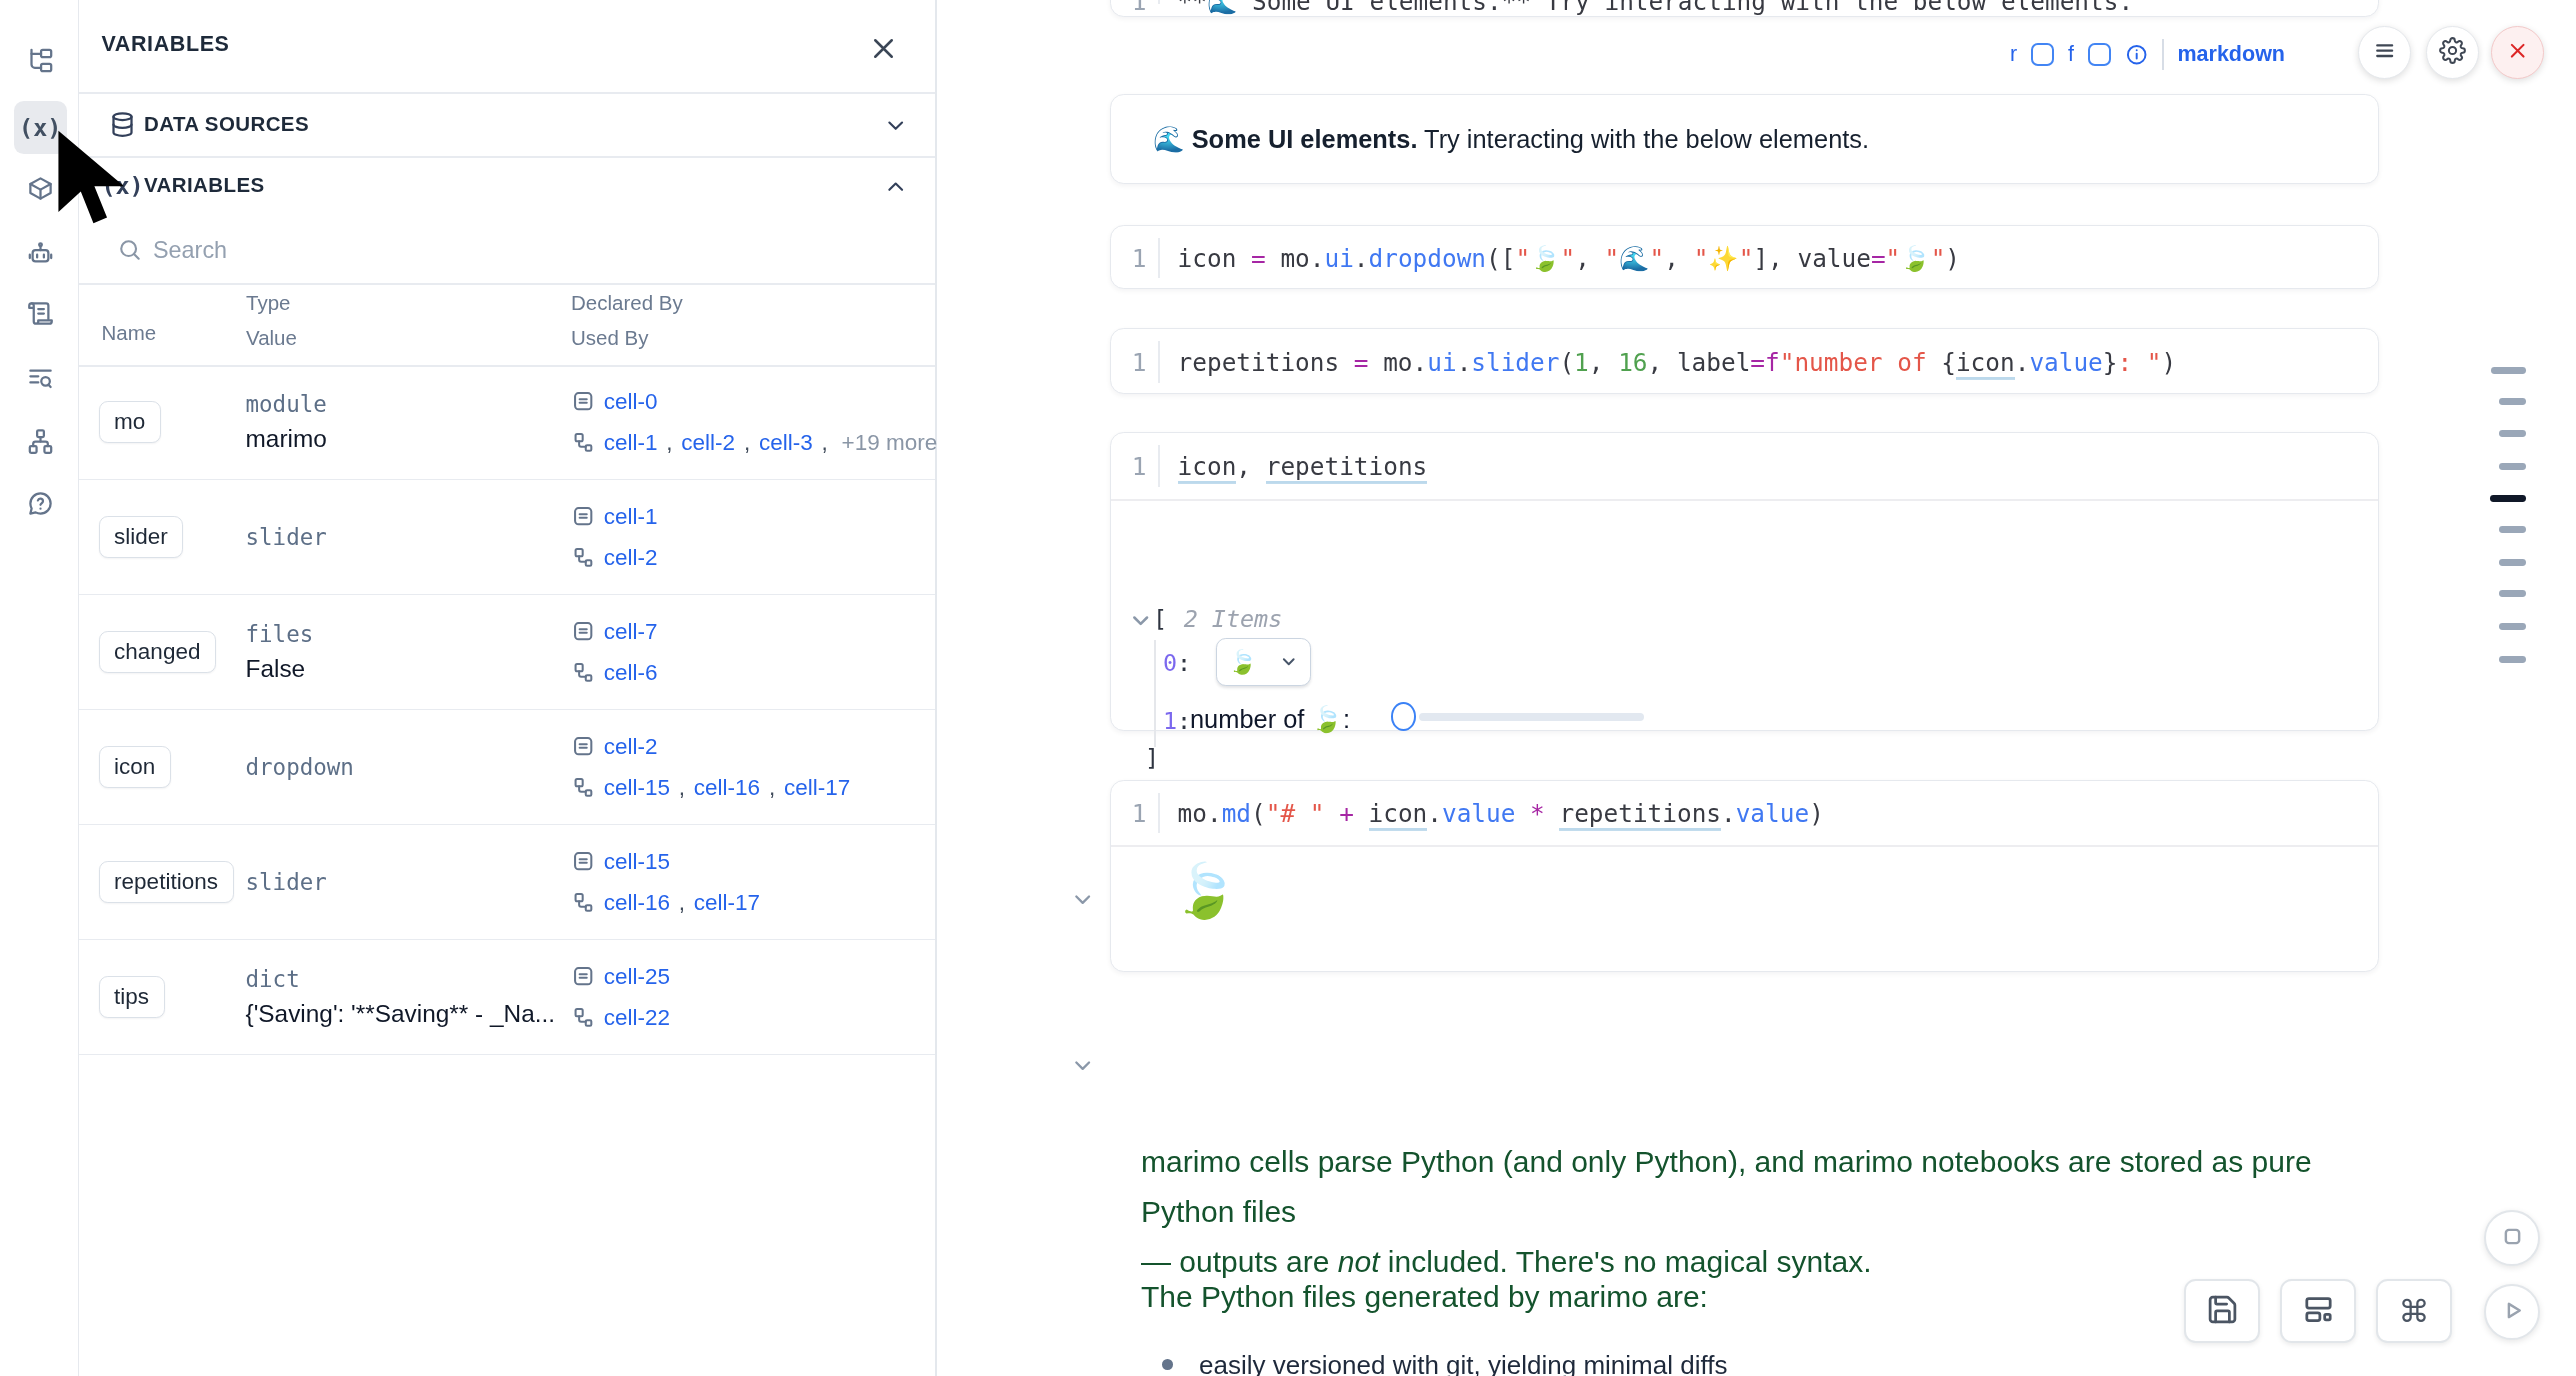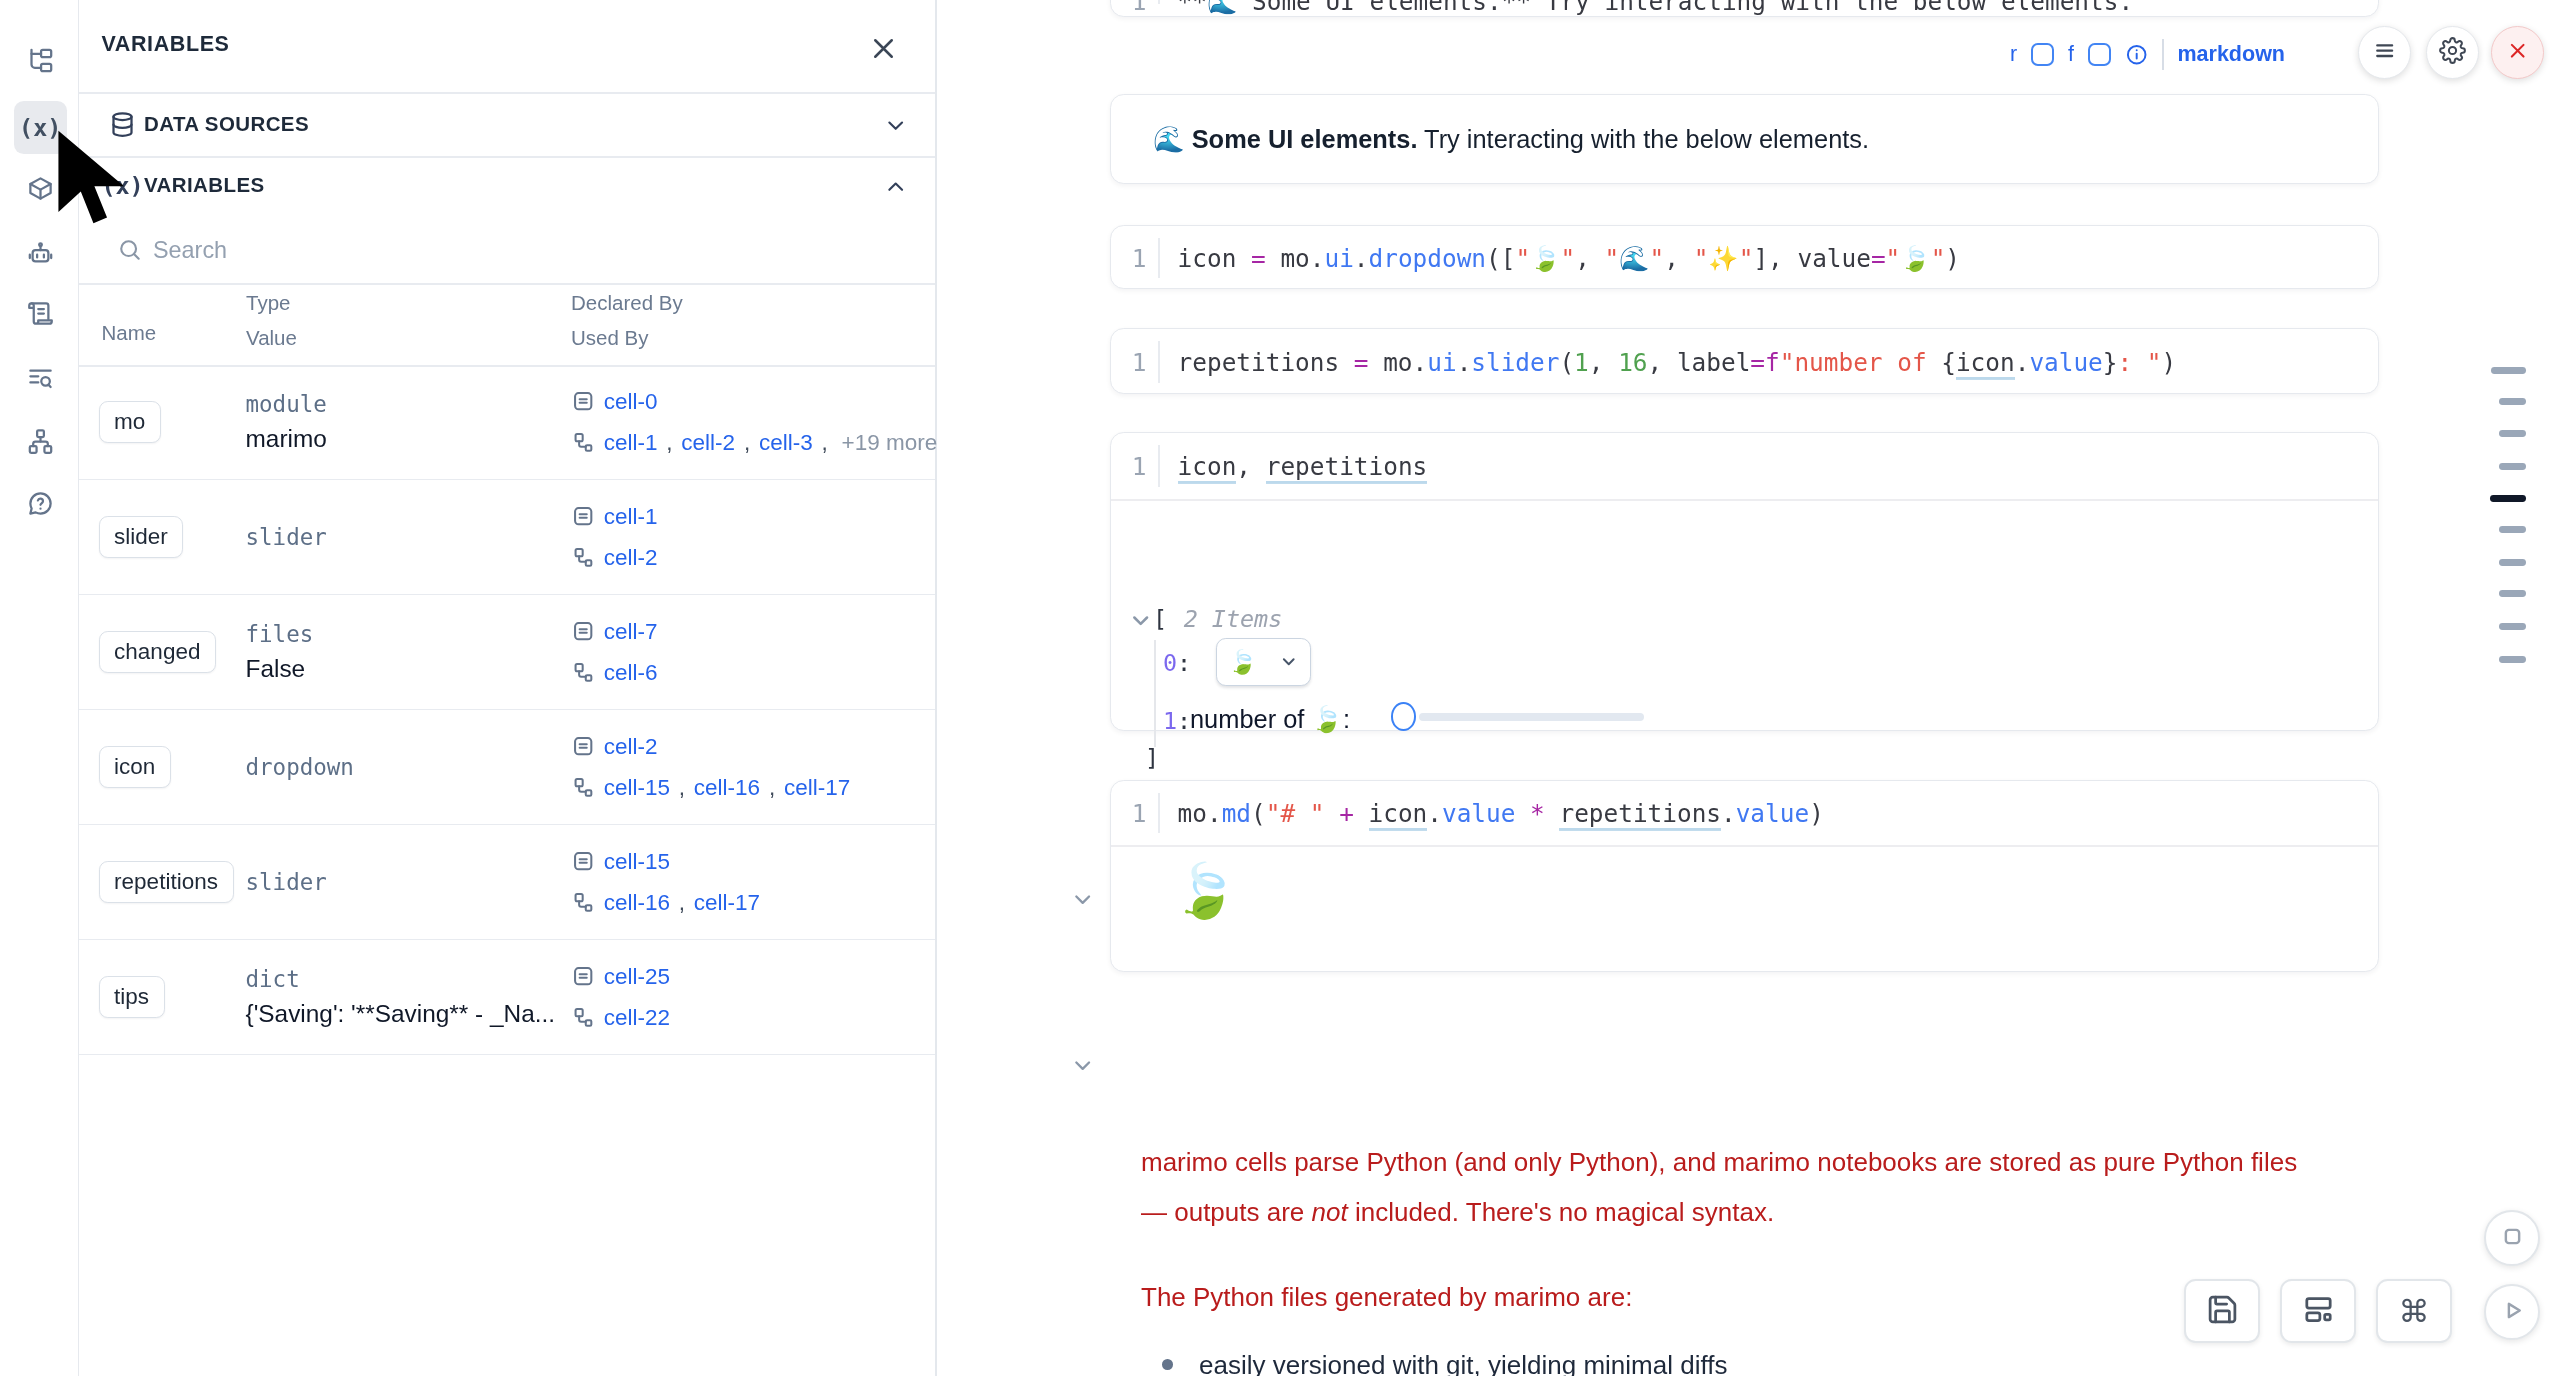--- a/index.html
+++ b/index.html
@@ -83,21 +83,21 @@
   #dropdown-widget .emoji{font-size:23.4px}
   .slider-track{position:absolute;left:308px;top:212px;width:225px;height:8.8px;border-radius:4.9px;background:#e2e8f0}
   .slider-thumb{position:absolute;left:280px;top:201px;width:25.4px;height:29px;border-radius:50%;border:2.9px solid #3b82f6;background:#fff}
   .out-chev{position:absolute;color:#8b98a9}
   .out-chev svg{width:25.4px;height:25.4px}
 
   #leaf-output{position:absolute;left:61px;top:98px;font-size:53px}
 
   
   #sec-heading{position:absolute;left:1141px;top:1037px;font-family:"DejaVu Serif","Liberation Serif",serif;font-weight:500;font-size:42px;color:#1b2738}
-  .md-p{position:absolute;left:1141px;width:1269px;font-size:26px;line-height:50px;color:#b91c1c}
+  .md-p{position:absolute;left:1141px;width:1269px;font-size:30px;line-height:50px;color:#14532d}
   #bullet-dot{position:absolute;left:1162px;top:1359px;width:10.7px;height:10.7px;border-radius:50%;background:#64748b}
   #bullet-text{position:absolute;left:1199px;top:1350px;font-size:26px;color:#1e293b}
 
   
   .sq-btn{position:absolute;width:76px;height:64px;background:#fff;border:2px solid #e2e6ea;border-radius:11.7px;box-shadow:0 2px 4.9px rgba(0,0,0,.08);display:flex;align-items:center;justify-content:center;color:#4b5563;cursor:pointer}
   .sq-btn svg{width:33px;height:33px}
   .round-btn{position:absolute;width:56px;height:56px;border-radius:50%;background:#fff;border:2px solid #e2e6ea;box-shadow:0 2px 5.9px rgba(0,0,0,.1);display:flex;align-items:center;justify-content:center;color:#9aa3af;cursor:pointer}
   .round-btn svg{width:29px;height:29px}
   .cmd-glyph{font-size:31px;color:#4b5563;font-family:"DejaVu Sans",sans-serif}
 

